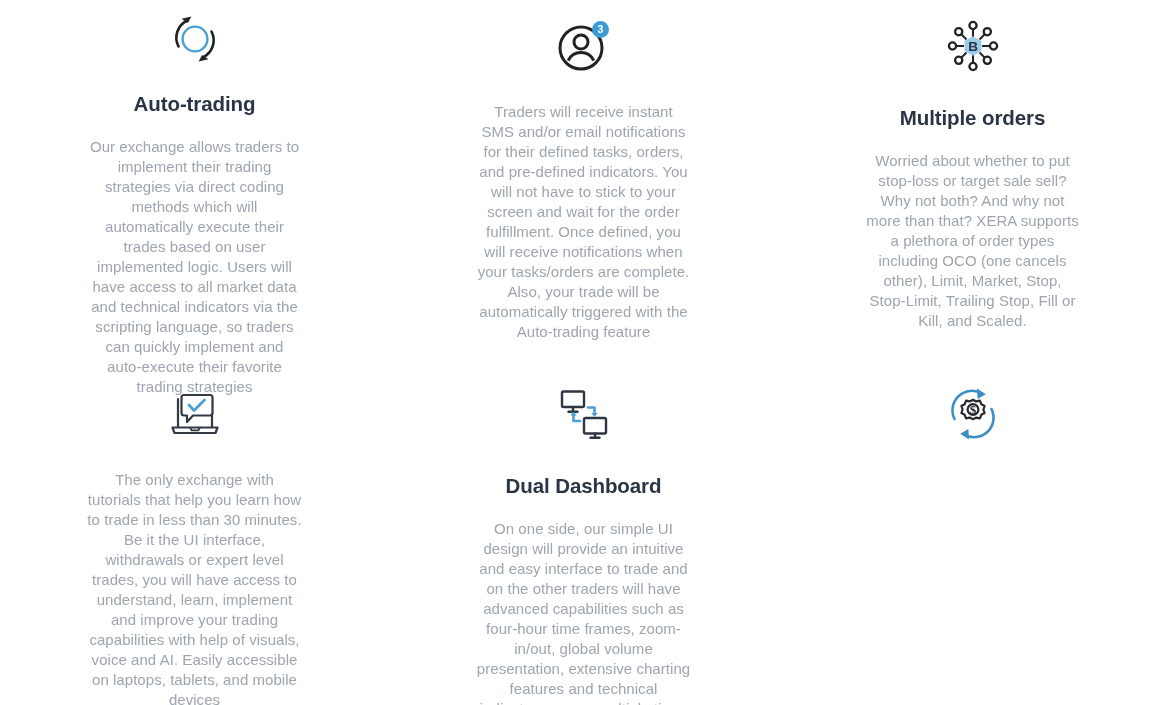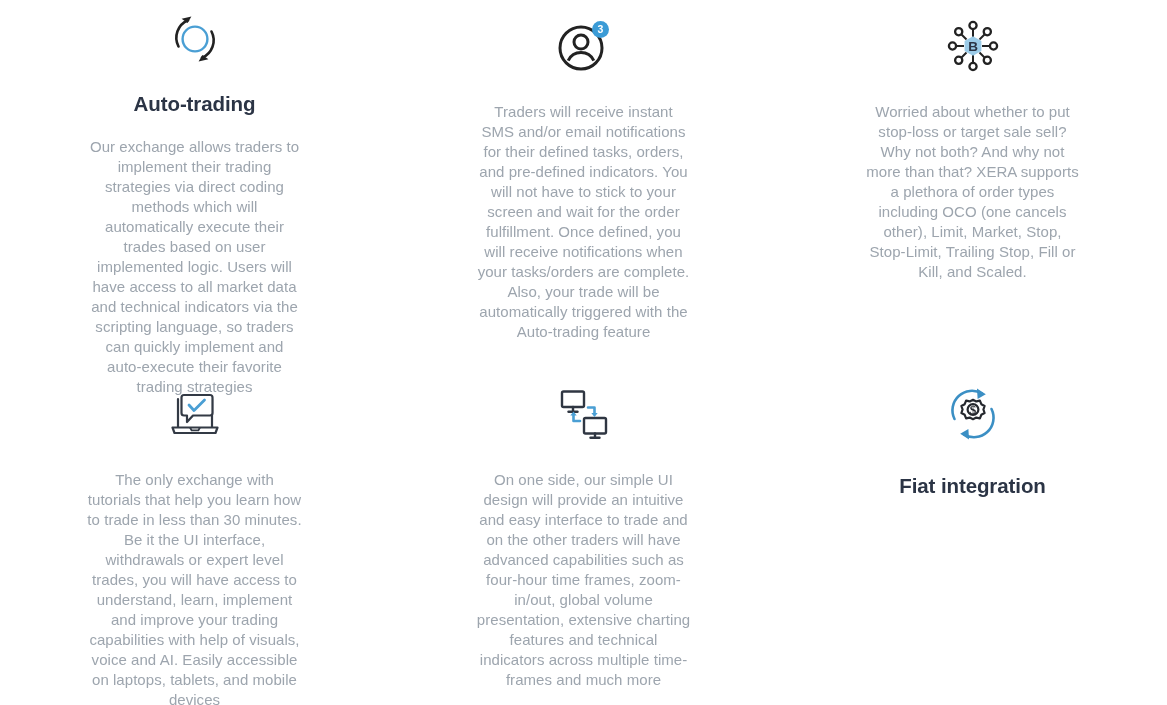--- a/index.html
+++ b/index.html
@@ -121,20 +121,21 @@
           <circle cx="49.5" cy="29" r="3.6"></circle>
           <circle cx="14.7" cy="14.7" r="3.6"></circle>
           <circle cx="43.3" cy="14.7" r="3.6"></circle>
           <circle cx="14.7" cy="43.3" r="3.6"></circle>
           <circle cx="43.3" cy="43.3" r="3.6"></circle>
         </g>
         <polygon points="29,19.2 37.4,24.1 37.4,33.9 29,38.8 20.6,33.9 20.6,24.1" fill="#9bcbe8"></polygon>
         <text x="29" y="34" font-family="Liberation Sans, sans-serif" font-size="13.5" font-weight="bold" fill="#2b3445" text-anchor="middle">B</text>
       </svg>
     </div>
+    <div class="card-title">Multiple orders</div>
     <div class="card-body">Worried about whether to put stop-loss or target sale sell? Why not both? And why not more than that? XERA supports a plethora of order types including OCO (one cancels other), Limit, Market, Stop, Stop-Limit, Trailing Stop, Fill or Kill, and Scaled.</div>
   </div>
 
   <div class="feature-card row2">
     <div class="icon-wrap">
       <svg width="58" height="58" viewBox="0 0 58 58">
         <path d="M12 14 L12 42 M46 14 L46 42" fill="none" stroke="#333a45" stroke-width="2.2" stroke-linecap="round"></path>
         <path d="M6.5 42.5 L51.5 42.5 L49.5 48 L8.5 48 Z" fill="none" stroke="#333a45" stroke-width="2.2" stroke-linejoin="round"></path>
         <path d="M24 42.5 L25.6 45.3 L32.4 45.3 L34 42.5" fill="none" stroke="#333a45" stroke-width="1.8"></path>
         <path d="M18 10 L44 10 Q46.5 10 46.5 12.5 L46.5 28 Q46.5 30.5 44 30.5 L27 30.5 L21 37 L21 30.5 L18 30.5 Q15.5 30.5 15.5 28 L15.5 12.5 Q15.5 10 18 10 Z" fill="#ffffff" stroke="#333a45" stroke-width="2.2" stroke-linejoin="round"></path>
@@ -156,35 +157,35 @@
           <rect x="29" y="33" width="22" height="15.5" rx="1.5"></rect>
           <line x1="40" y1="48.5" x2="40" y2="52.5" stroke-linecap="round"></line>
           <line x1="35.5" y1="52.8" x2="44.5" y2="52.8" stroke-linecap="round"></line>
         </g>
         <path d="M33 22.5 L39.5 22.5 L39.5 29" fill="none" stroke="#4a9fd4" stroke-width="2.6" stroke-linecap="round" stroke-linejoin="round"></path>
         <path d="M36.3 28 L39.5 32 L42.7 28" fill="#4a9fd4"></path>
         <path d="M25 36 L18.5 36 L18.5 29.5" fill="none" stroke="#4a9fd4" stroke-width="2.6" stroke-linecap="round" stroke-linejoin="round"></path>
         <path d="M15.3 30.5 L18.5 26.5 L21.7 30.5" fill="#4a9fd4"></path>
       </svg>
     </div>
+    <div class="card-title">Dual Dashboard</div>
     <div class="card-body">On one side, our simple UI design will provide an intuitive and easy interface to trade and on the other traders will have advanced capabilities such as four-hour time frames, zoom-in/out, global volume presentation, extensive charting features and technical indicators across multiple time-frames and much more</div>
   </div>
 
   <div class="feature-card row2">
     <div class="icon-wrap">
       <svg width="58" height="58" viewBox="0 0 58 58">
         <g fill="none" stroke="#3b8fc4" stroke-width="2.6" stroke-linecap="round">
           <path d="M10.5 34 A19.5 19.5 0 0 1 38 8.6"></path>
           <path d="M47.5 24 A19.5 19.5 0 0 1 20 49.4"></path>
         </g>
         <path d="M33 3.4 L41.8 9.2 L33.6 14 Z" fill="#3b8fc4"></path>
         <path d="M25 54.6 L16.2 48.8 L24.4 44 Z" fill="#3b8fc4"></path>
         <path d="M29 14.8 L32.3 16.4 L35.9 15.6 L37.3 19.2 L40.6 21 L39.4 24.5 L40.6 28
                  L37.3 29.8 L35.9 33.4 L32.3 32.6 L29 34.2 L25.7 32.6 L22.1 33.4 L20.7 29.8
                  L17.4 28 L18.6 24.5 L17.4 21 L20.7 19.2 L22.1 15.6 L25.7 16.4 Z" fill="#ffffff" stroke="#25282e" stroke-width="2.2" stroke-linejoin="round"></path>
         <circle cx="29" cy="24.5" r="5.4" fill="#ffffff" stroke="#25282e" stroke-width="2.2"></circle>
         <text x="29" y="29" font-family="Liberation Serif, serif" font-size="13" font-weight="bold" fill="#25282e" text-anchor="middle">$</text>
       </svg>
     </div>
-    <div class="card-title">Fiat integration</div>
   </div>
 
 </div>
 
 </body></html>

